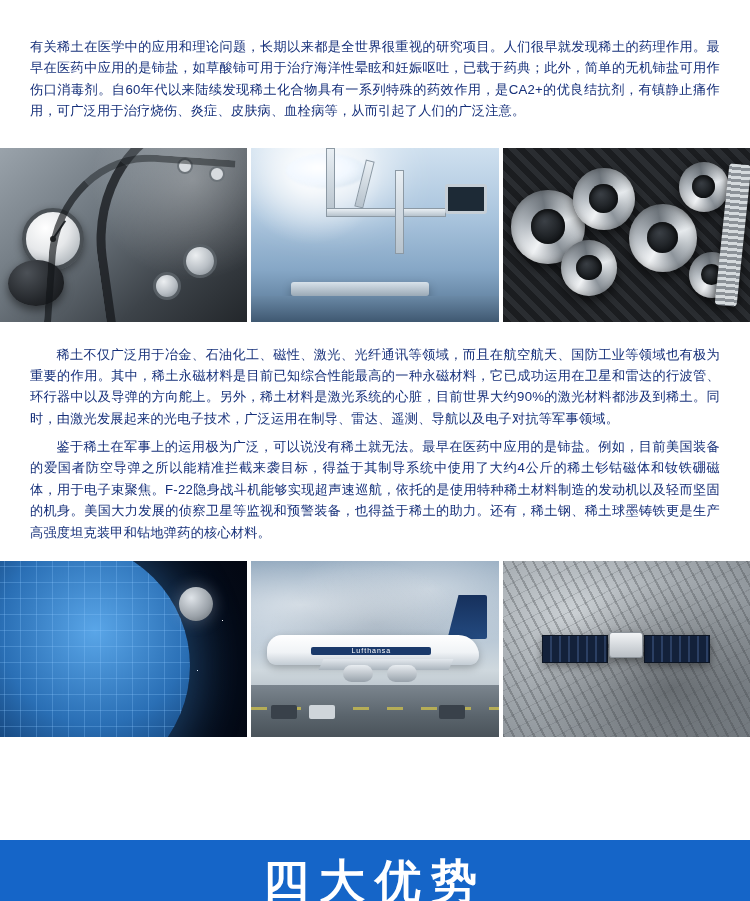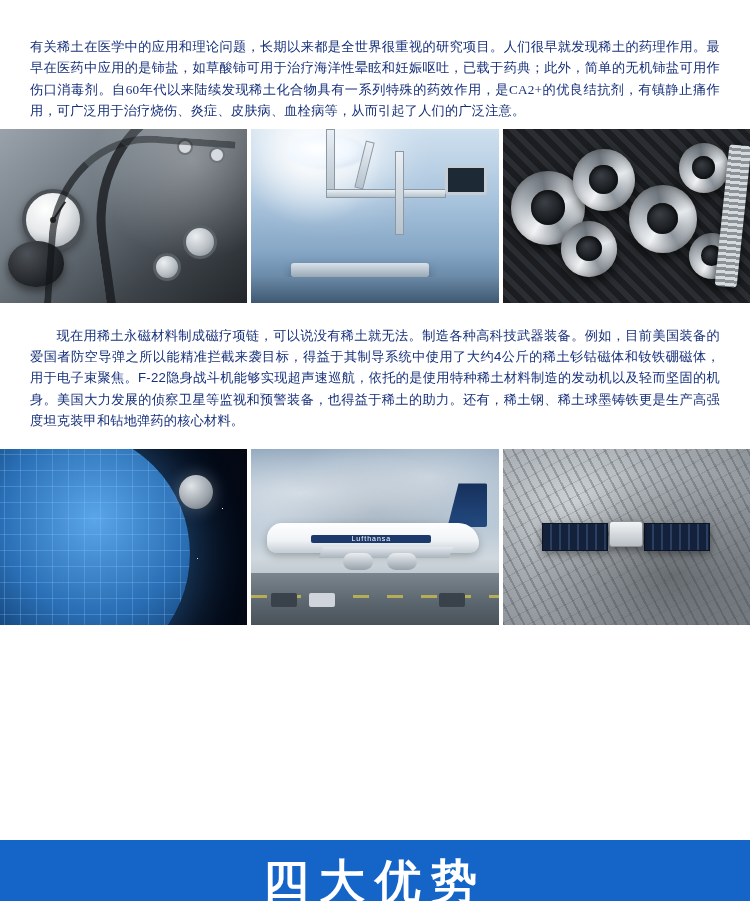--- a/index.html
+++ b/index.html
@@ -38,22 +38,21 @@
   }
   .para + .para {
     margin-top: 7px;
   }
   .indent {
     text-indent: 2em;
   }
 
   #text-block-1 {
     padding-top: 36px;
-    padding-bottom: 7px;
-    font-family: Liberation Serif, serif;
+    padding-bottom: 26px;
   }
   #text-block-1 .para {
     color: #16307a;
   }
 
   #text-block-2 {
     padding-top: 22px;
     padding-bottom: 18px;
   }
   #text-block-2 .para {
@@ -519,21 +518,22 @@
       <div class="ring r2"></div>
       <div class="ring r3"></div>
       <div class="ring r4"></div>
       <div class="ring r5"></div>
       <div class="ring r6"></div>
       <div class="bolt"></div>
     </div>
   </div>
 
   <section class="text-section" id="text-block-2">
-    <p class="para indent">现在用稀土永磁材料制成磁疗项链，可以说没有稀土就无法。制造各种高科技武器装备。例如，目前美国装备的爱国者防空导弹之所以能精准拦截来袭目标，得益于其制导系统中使用了大约4公斤的稀土钐钴磁体和钕铁硼磁体，用于电子束聚焦。F-22隐身战斗机能够实现超声速巡航，依托的是使用特种稀土材料制造的发动机以及轻而坚固的机身。美国大力发展的侦察卫星等监视和预警装备，也得益于稀土的助力。还有，稀土钢、稀土球墨铸铁更是生产高强度坦克装甲和钻地弹药的核心材料。</p>
+    <p class="para indent">稀土不仅广泛用于冶金、石油化工、磁性、激光、光纤通讯等领域，而且在航空航天、国防工业等领域也有极为重要的作用。其中，稀土永磁材料是目前已知综合性能最高的一种永磁材料，它已成功运用在卫星和雷达的行波管、环行器中以及导弹的方向舵上。另外，稀土材料是激光系统的心脏，目前世界大约90%的激光材料都涉及到稀土。同时，由激光发展起来的光电子技术，广泛运用在制导、雷达、遥测、导航以及电子对抗等军事领域。</p>
+    <p class="para indent">鉴于稀土在军事上的运用极为广泛，可以说没有稀土就无法。最早在医药中应用的是铈盐。例如，目前美国装备的爱国者防空导弹之所以能精准拦截来袭目标，得益于其制导系统中使用了大约4公斤的稀土钐钴磁体和钕铁硼磁体，用于电子束聚焦。F-22隐身战斗机能够实现超声速巡航，依托的是使用特种稀土材料制造的发动机以及轻而坚固的机身。美国大力发展的侦察卫星等监视和预警装备，也得益于稀土的助力。还有，稀土钢、稀土球墨铸铁更是生产高强度坦克装甲和钻地弹药的核心材料。</p>
   </section>
 
   <div class="img-strip strip-2">
 
     <div class="img-cell ph-earth">
       <div class="stars"></div>
       <div class="earth-body"></div>
       <div class="earth-grid"></div>
       <div class="moon"></div>
     </div>

